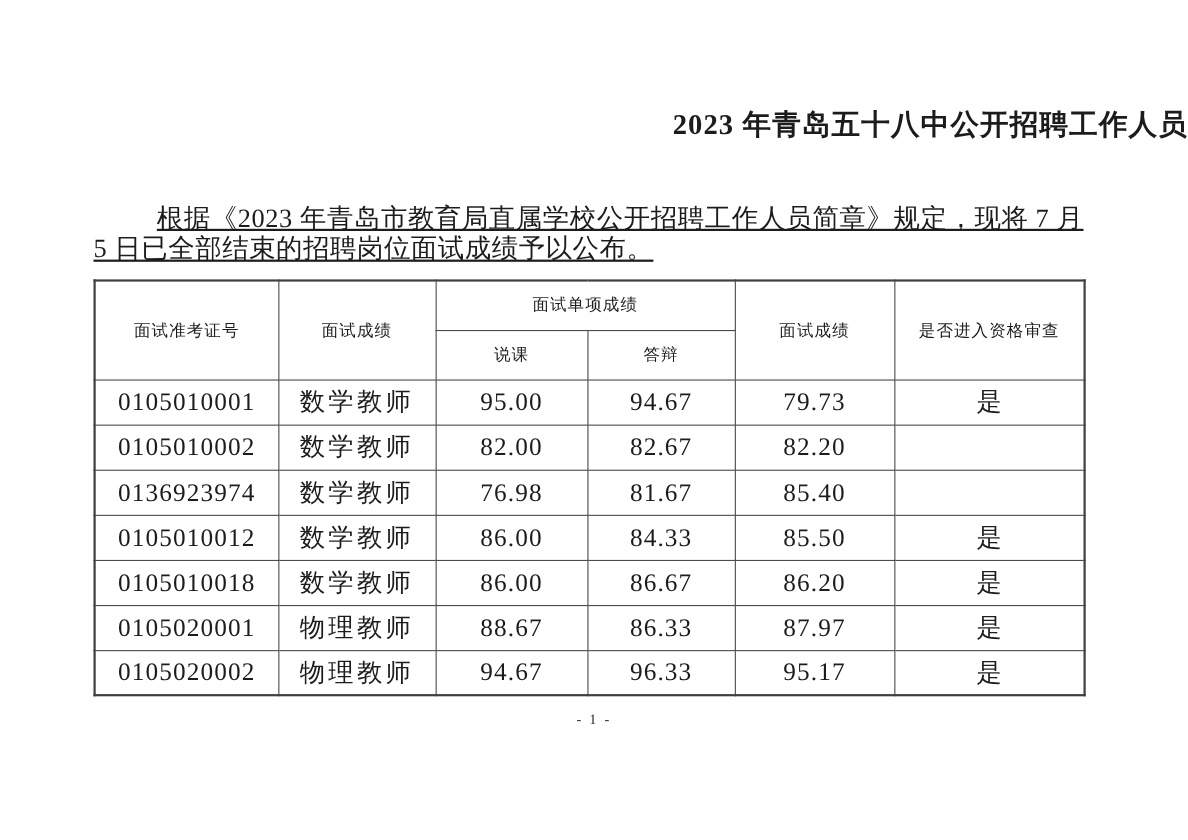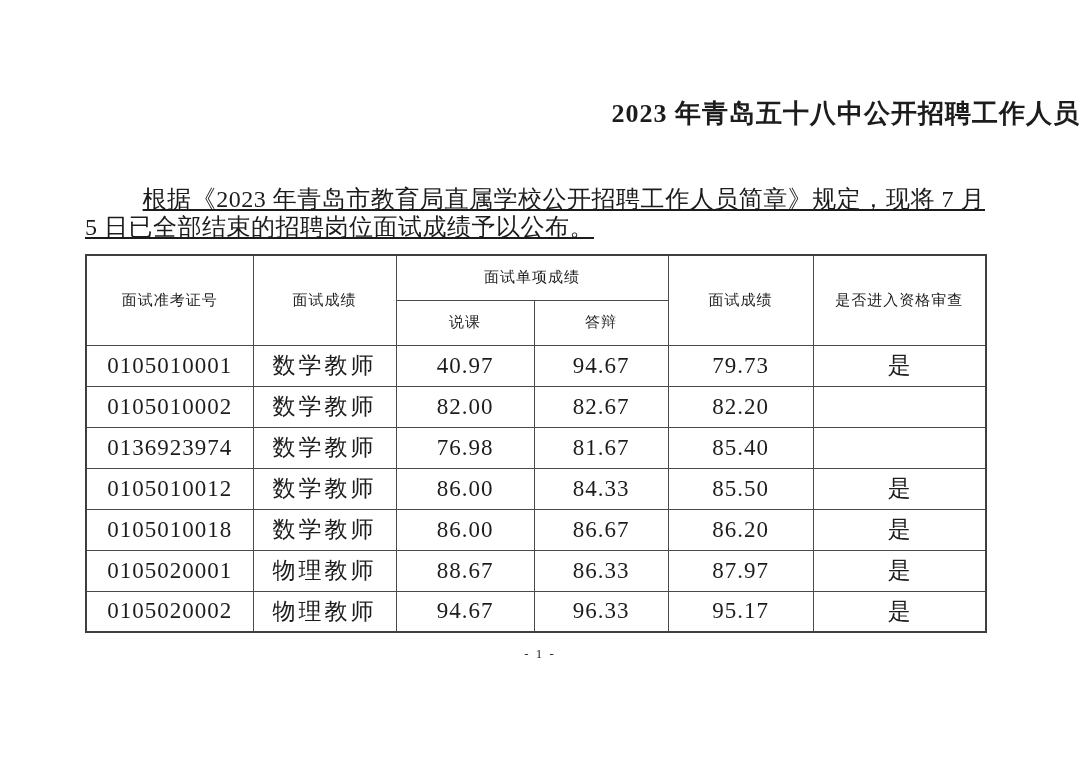--- a/index.html
+++ b/index.html
@@ -98,21 +98,21 @@
       </tr>
       <tr>
         <th>说课</th>
         <th>答辩</th>
       </tr>
     </thead>
     <tbody>
       <tr>
         <td class="c-id">0105010001</td>
         <td class="c-position">数学教师</td>
-        <td class="c-num">40.97</td>
+        <td class="c-num">95.00</td>
         <td class="c-num">94.67</td>
         <td class="c-num">79.73</td>
         <td>是</td>
       </tr>
       <tr>
         <td class="c-id">0105010002</td>
         <td class="c-position">数学教师</td>
         <td class="c-num">82.00</td>
         <td class="c-num">82.67</td>
         <td class="c-num">82.20</td>

